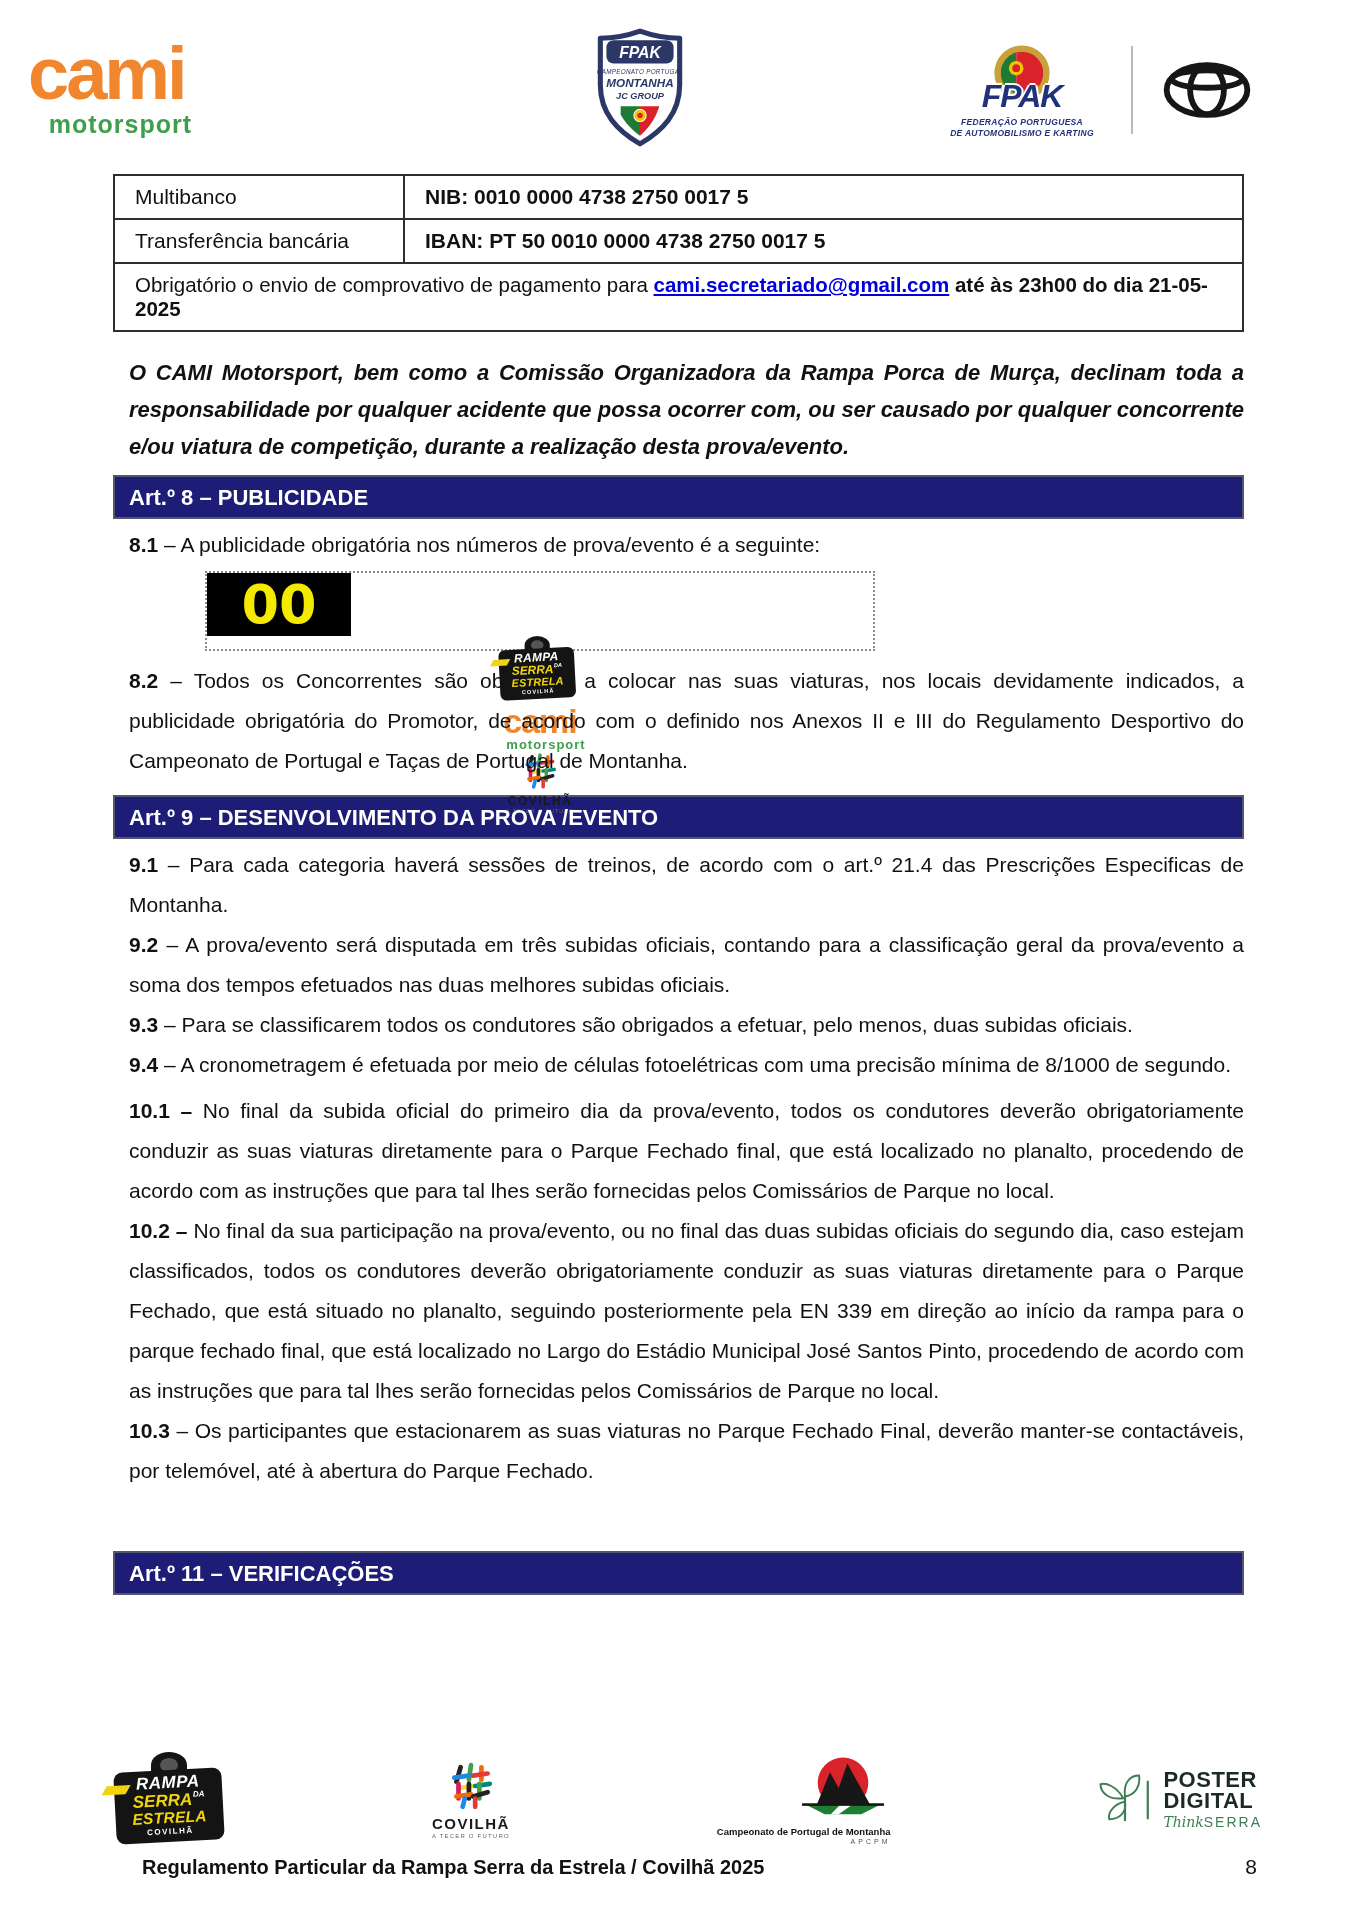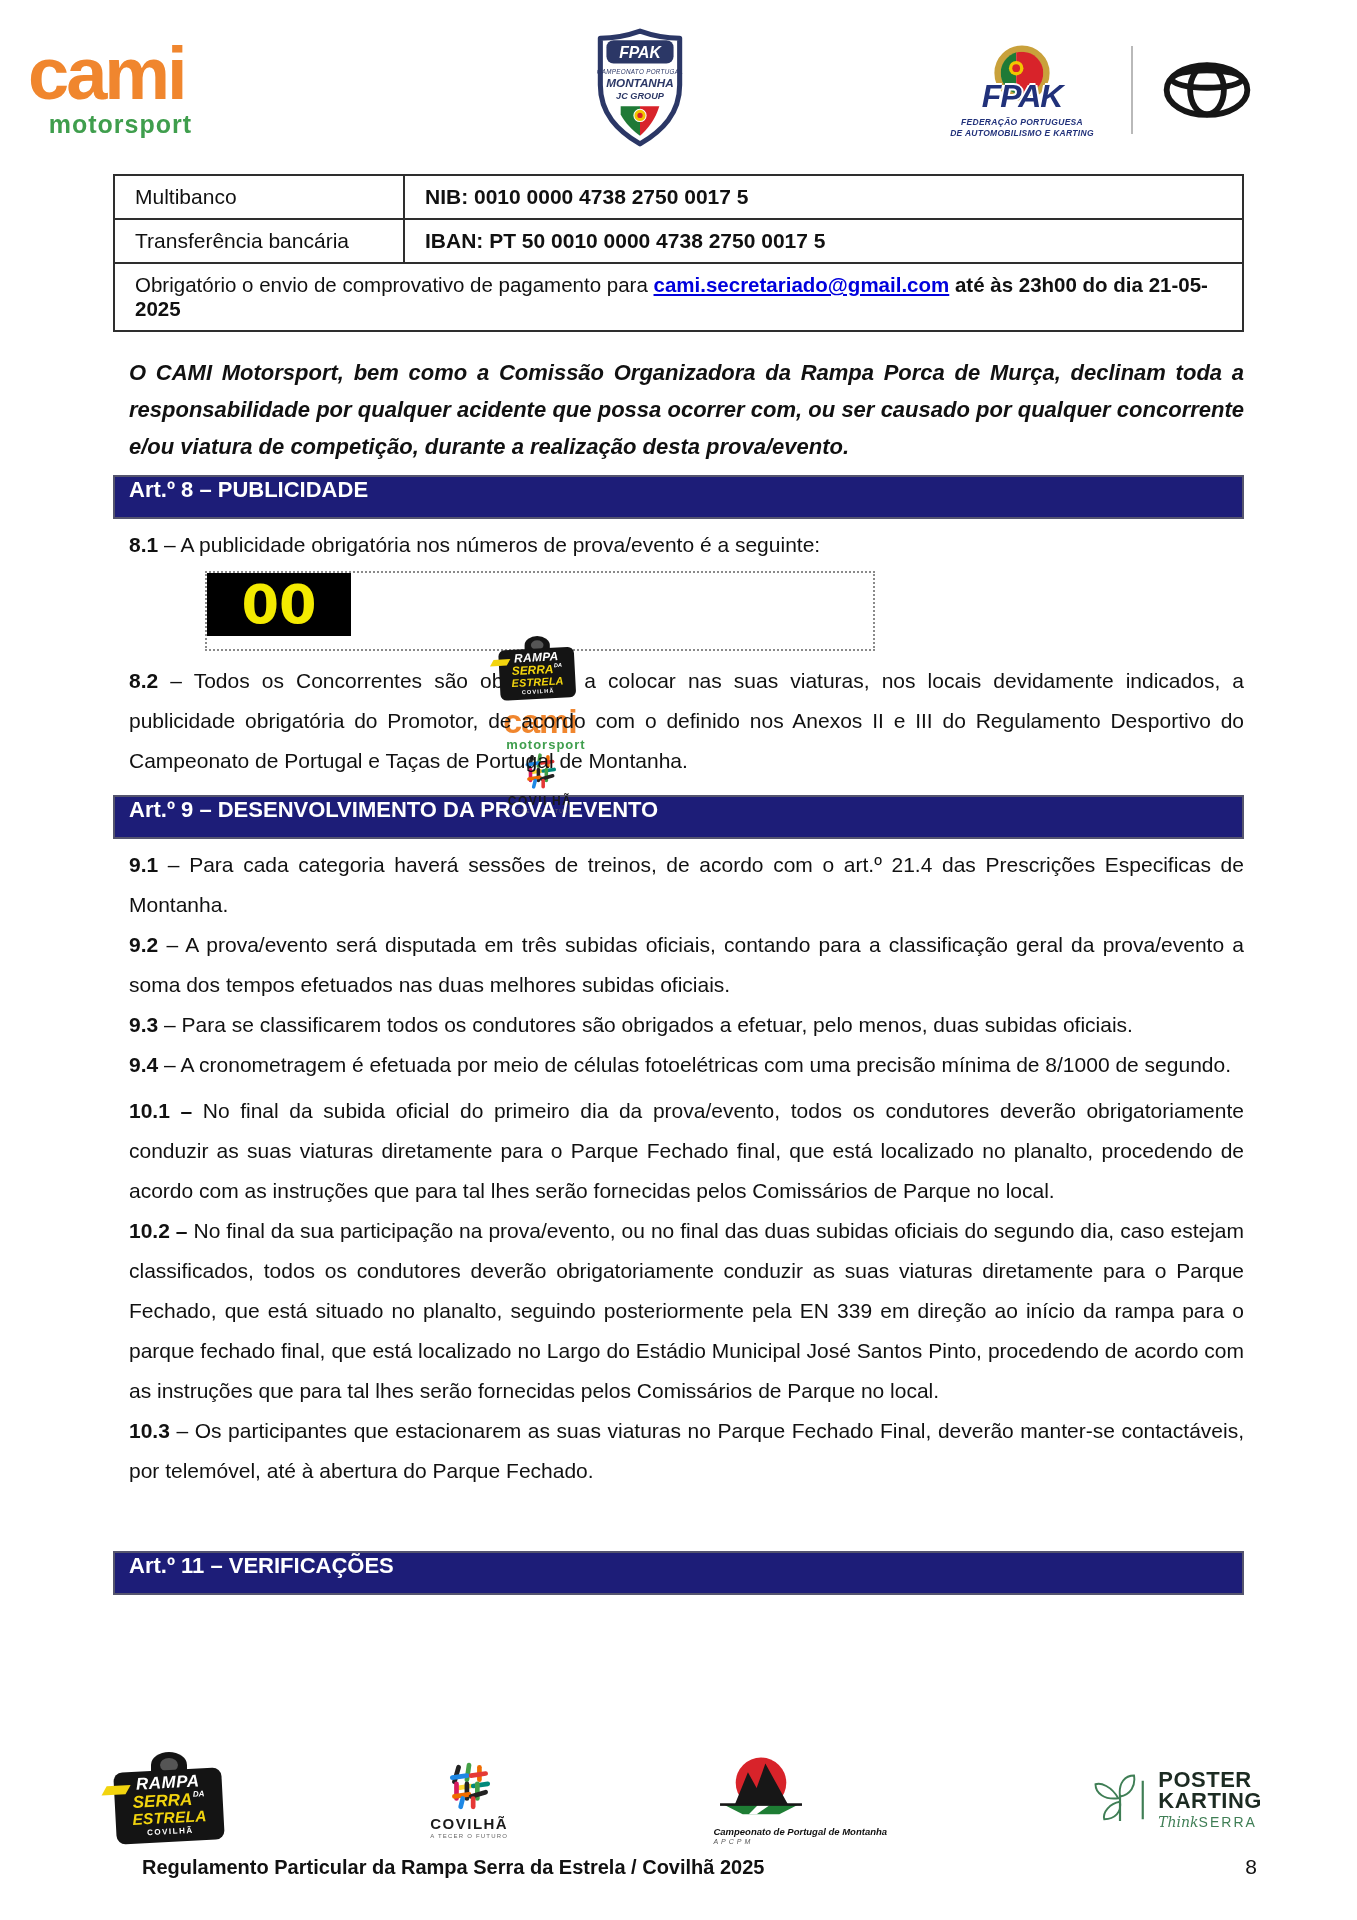--- a/index.html
+++ b/index.html
@@ -37,21 +37,21 @@
   .pay-table td.val { font-weight:bold; }
   .note-cell { font-size:20.5px; padding:9px 10px; }
   .email-link { color:#0000dd; font-weight:bold; text-decoration:underline; cursor:pointer; }
   .note-bold { font-weight:bold; }
 
   
   .disclaimer { margin:22px 0 0 16px; font-weight:bold; font-style:italic; font-size:22px; line-height:37px; text-align:justify; }
 
   
   .art-bar { margin-top:10px; background:#1d1d78; border:2px solid #55556e; color:#ffffff;
-             font-weight:bold; font-size:22px; padding:0 0 8px 14px; height:44px; }
+             font-weight:bold; font-size:22px; padding:8px 0 8px 14px; height:44px; }
   .art-bar.gap-large { margin-top:60px; }
   .para { margin:6px 0 0 16px; font-size:21px; line-height:40px; text-align:justify; }
   .para b { font-weight:bold; }
 
   
   .plate { margin:6px 0 0 92px; width:670px; height:80px; border:2px dotted #8a8a8a; background:#fff;
            display:flex; align-items:stretch;flex-direction:column; }
   .plate-number { width:144px; background:#000; color:#f3ea00; font-weight:bold; font-size:54px;
                   font-family:"DejaVu Sans", sans-serif; display:flex; align-items:center; justify-content:center; }
   .plate-cell { flex:1; display:flex; align-items:center; justify-content:center; }
@@ -79,21 +79,21 @@
   
   .covilha { text-align:center; line-height:1; }
   .covilha .cname { font-weight:bold; font-size:15px; letter-spacing:1.5px; color:#1a1a1a; margin-top:2px; }
   .covilha .csub  { font-size:6px; color:#666; letter-spacing:1.2px; margin-top:2px; }
   .covilha-sm .cname { font-size:12px; }
   .covilha-sm .csub { font-size:5px; }
 
   
   .footer-logos { position:absolute; left:113px; right:95px; top:1748px; height:104px;
                   display:flex; justify-content:space-between; align-items:center; }
-  .montanha-logo { text-align:left; line-height:1.2;font-style:italic; }
+  .montanha-logo { text-align:right; line-height:1.2; }
   .montanha-t1 { font-weight:bold; font-size:9.5px; color:#111; }
   .montanha-t2 { font-size:7px; letter-spacing:3px; color:#555; }
   .poster-logo { display:flex; align-items:center; }
   .poster-text { margin-left:10px; }
   .poster-name { font-weight:bold; font-size:22px; line-height:0.95; color:#1c2b22; letter-spacing:.5px; }
   .poster-green { margin-top:3px; font-size:14px; color:#3f7e55; }
   .poster-think { font-style:italic; font-family:"DejaVu Serif", serif; }
   .poster-grn   { letter-spacing:2px; }
   .footer-line { position:absolute; left:142px; right:100px; top:1855px;
                  display:flex; justify-content:space-between; align-items:baseline; }
@@ -297,21 +297,21 @@
           <path d="M30 28 C22 14 10 10 4 12 C4 22 14 30 30 28 Z"></path>
           <path d="M32 26 C30 10 38 2 48 2 C50 14 44 24 32 26 Z"></path>
           <path d="M32 32 C20 34 12 44 14 52 C26 52 34 44 32 32 Z"></path>
         </g>
         <path d="M32 54 C32 40 32 30 32 24" stroke="#3f7e55" stroke-width="2.5" fill="none"></path>
         <line x1="58" y1="8" x2="58" y2="52" stroke="#3f7e55" stroke-width="2.5"></line>
       </svg>
       <div class="poster-text">
         <div class="poster-name">
           <span>POSTER</span><br>
-          <span>KARTING</span>
+          <span>DIGITAL</span>
         </div>
         <div class="poster-green"><span class="poster-think">Think</span><span class="poster-grn">SERRA</span></div>
       </div>
     </div>
   </div>
 
   <div class="footer-line">
     <span class="footer-title">Regulamento Particular da Rampa Serra da Estrela / Covilhã 2025</span>
     <span class="footer-page">8</span>
   </div>

